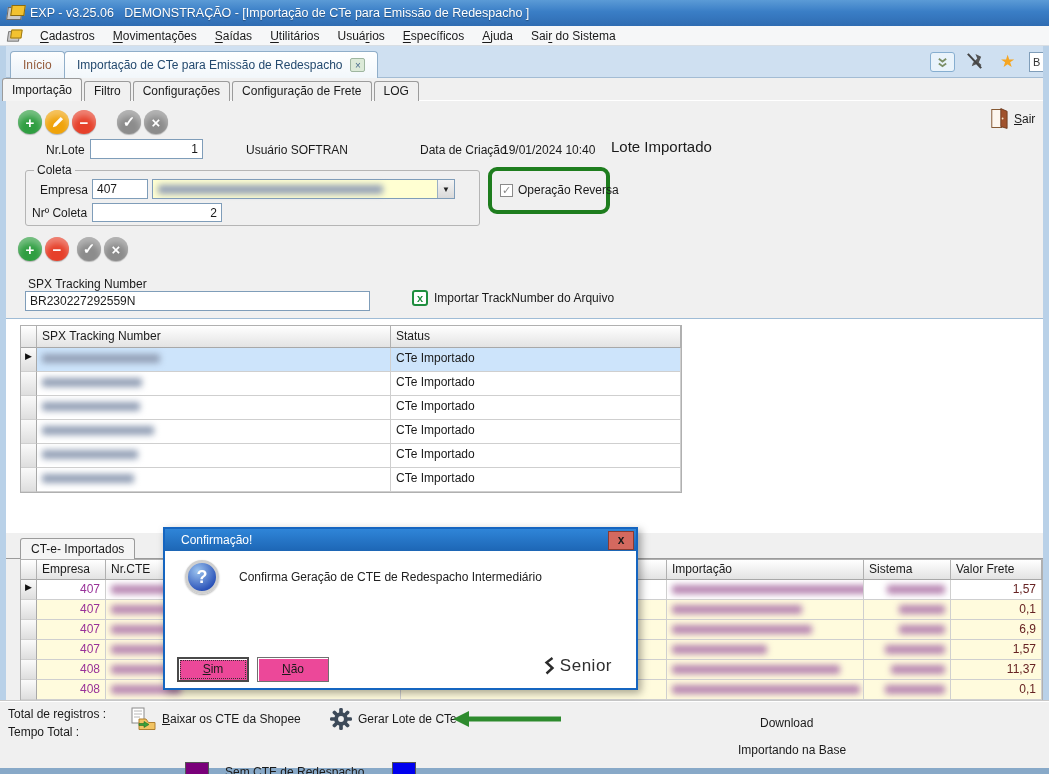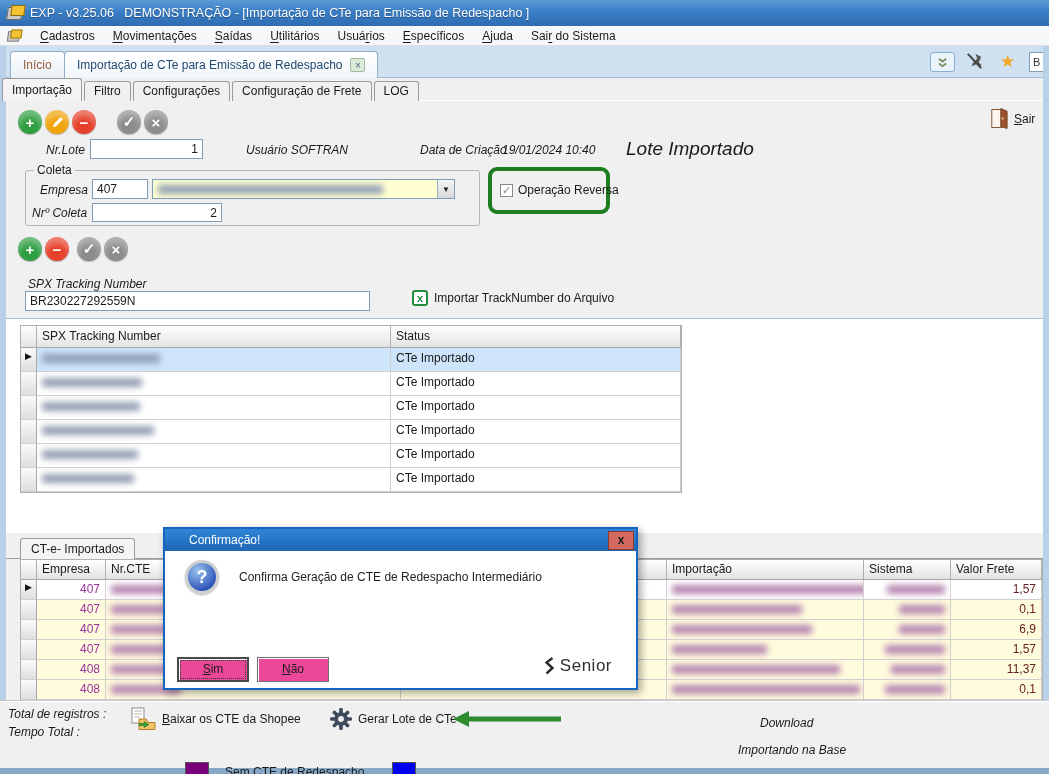--- a/index.html
+++ b/index.html
@@ -48,21 +48,21 @@
   .edge-l { position:absolute; left:0; top:46px; width:6px; bottom:6px; background:#b9d1e8; }
   .edge-r { position:absolute; right:0; top:46px; width:6px; bottom:6px; background:#b9d1e8; }
   .edge-b { position:absolute; left:0; bottom:0; width:100%; height:6px; background:#88a9c8; }
   
   .cbtn { position:absolute; width:24px; height:24px; border-radius:50%; color:#fff; font-weight:bold;
           display:flex; align-items:center; justify-content:center; font-size:15px;
           box-shadow:inset 0 6px 6px rgba(255,255,255,.35), 0 1px 1px rgba(0,0,0,.25); }
   .c-green { background:#2f9e41; } .c-orange { background:#f0a30a; }
   .c-red { background:#e6402a; } .c-gray { background:#8c8c8c; }
   
-  .lbl { position:absolute; white-space:nowrap;font-style:italic; }
+  .lbl { position:absolute; white-space:nowrap; }
   .field { position:absolute; background:#fff; border:1px solid #7f9db9; font-size:12px; padding:2px 4px; }
   .field.num { text-align:right; }
   .groupbox { position:absolute; border:1px solid #b5b5b5; border-radius:3px; }
   .groupbox > .cap { position:absolute; top:-8px; left:8px; background:#f0f0f0; padding:0 3px; }
   .combo { position:absolute; background:#ffffd2; border:1px solid #7f9db9; display:flex;
            align-items:center; justify-content:space-between; padding-left:5px; }
   .combo .arrowbox { width:17px; height:100%; border-left:1px solid #9ab0c4;
                      background:linear-gradient(#f4f4f4,#d9d9d9); display:flex; align-items:center; justify-content:center;
                      font-size:8px; color:#222; }
   .hl-green { position:absolute; border:4px solid #1e7d1e; border-radius:9px; }
@@ -91,21 +91,21 @@
   .c-empresa { color:#993399; } .c-frete { color:#662222; }
   
   .cte-tab { position:absolute; left:20px; top:538px; height:21px; padding:3px 10px 0;
              background:#f4f4f4; border:1px solid #9b9b9b; border-bottom:none; border-radius:3px 3px 0 0; z-index:1; }
   .cte-tabline { position:absolute; left:6px; right:6px; top:558px; height:1px; background:#9b9b9b; }
   .cte-tab2 { position:absolute; left:116px; top:542px; width:120px; height:17px; border-left:1px solid #9b9b9b; }
   
   .dialog { position:absolute; left:163px; top:527px; width:475px; height:163px; background:#fff;
             border:2px solid #1565c0; box-shadow:3px 3px 8px rgba(0,0,0,.35); z-index:10; }
   .dlg-title { height:22px; background:linear-gradient(#2f85d8,#1d66b5); color:#fff; display:flex;
-               align-items:center; padding-left:24px; }
+               align-items:center; padding-left:16px; }
   .dlg-close { position:absolute; right:2px; top:2px; width:26px; height:19px; background:#d4695f;
                border:1px solid #8a3a30; color:#1a1a1a; font-weight:bold; text-align:center; line-height:17px; }
   .q-ico { position:absolute; left:20px; top:31px; width:34px; height:34px; border-radius:50%;
            background:radial-gradient(circle at 35% 28%, #9cc4ef, #2a52b8 75%);
            border:3px solid #cfcfcf; color:#fff; font-weight:bold; font-size:18px;
            display:flex; align-items:center; justify-content:center; box-shadow:0 1px 2px rgba(0,0,0,.3); }
   .dlg-msg { position:absolute; left:74px; top:41px; font-size:12px; color:#222; }
   .dlg-btn { position:absolute; width:72px; height:25px; background:#ec4899; border:1px solid #707070;
              box-shadow:inset 1px 1px 0 #fff; text-align:center; padding-top:4px; }
   .dlg-btn.focus { outline:1px dotted #333; outline-offset:-4px; border:2px solid #4a4a4a; padding-top:3px; }
@@ -188,21 +188,21 @@
     <span><u>S</u>air</span>
   </div>
 
   <span class="lbl" style="left:46px;top:143px">Nr.Lote</span>
   <div class="field num" style="left:90px;top:139px;width:113px;height:20px">
     <span>1</span>
   </div>
   <span class="lbl" style="left:246px;top:143px">Usuário SOFTRAN</span>
   <span class="lbl" style="left:420px;top:143px">Data de Criação</span>
   <span class="lbl" style="left:502px;top:143px">19/01/2024 10:40</span>
-  <span class="lbl" style="left:626px;top:138px;font-size:19px">Lote Importado</span>
+  <span class="lbl" style="left:611px;top:138px;font-size:15px">Lote Importado</span>
 
   <div class="groupbox" style="left:25px;top:170px;width:455px;height:56px">
     <span class="cap">Coleta</span>
   </div>
   <span class="lbl" style="left:40px;top:183px">Empresa</span>
   <div class="field" style="left:92px;top:179px;width:56px;height:20px">
     <span>407</span>
   </div>
   <div class="combo" style="left:152px;top:179px;width:303px;height:20px">
     <span class="blur b-gray" style="width:225px"></span>

